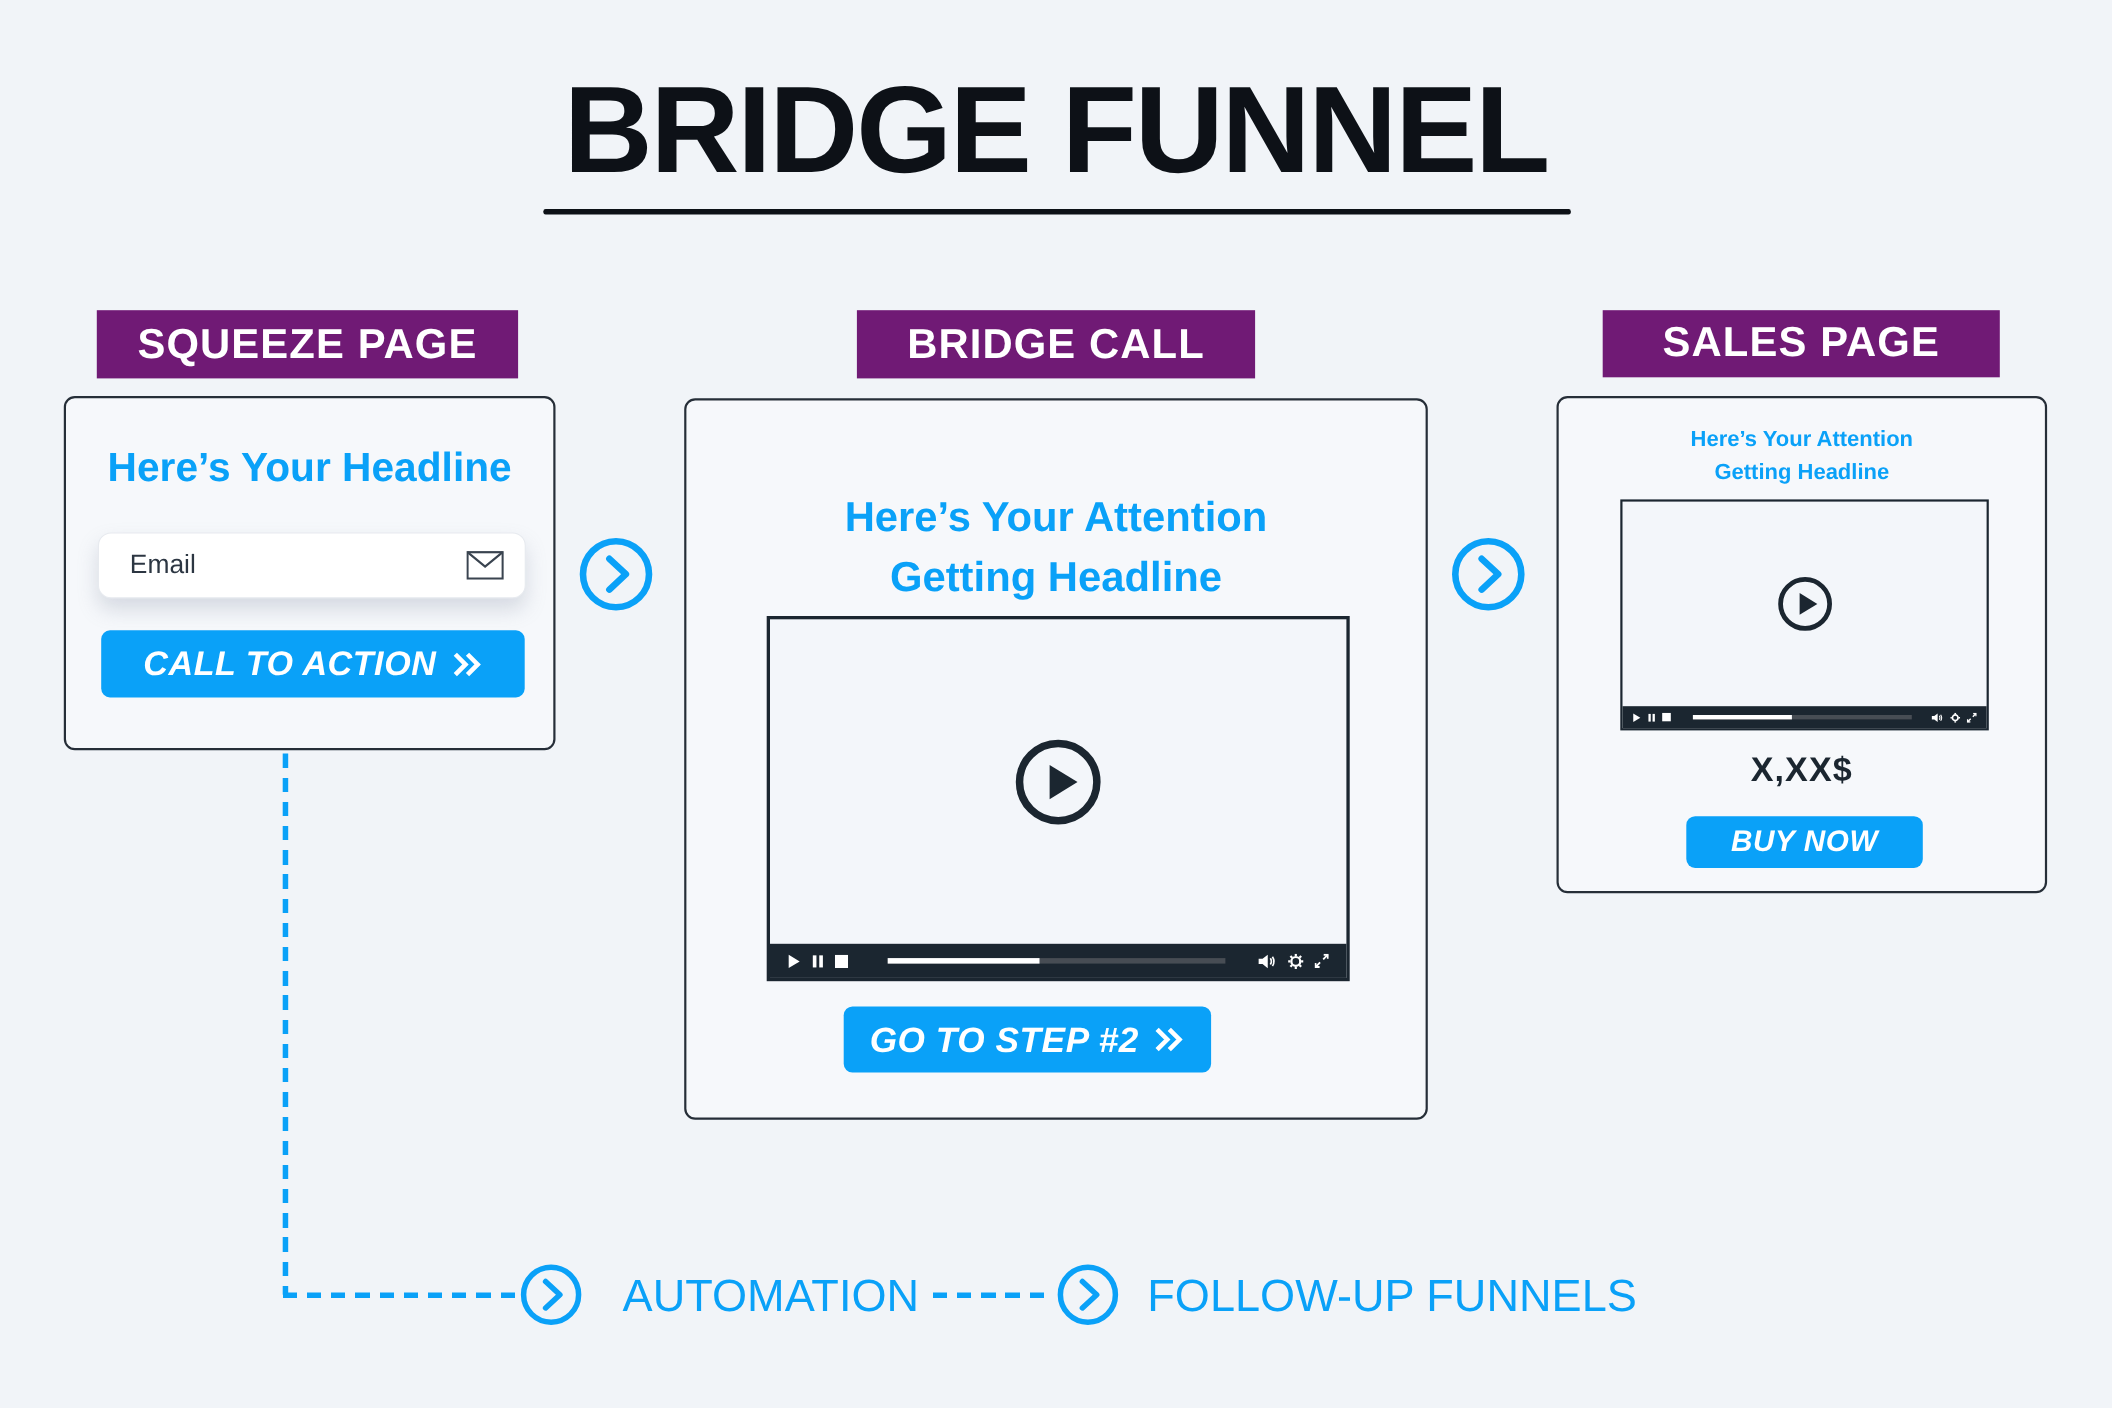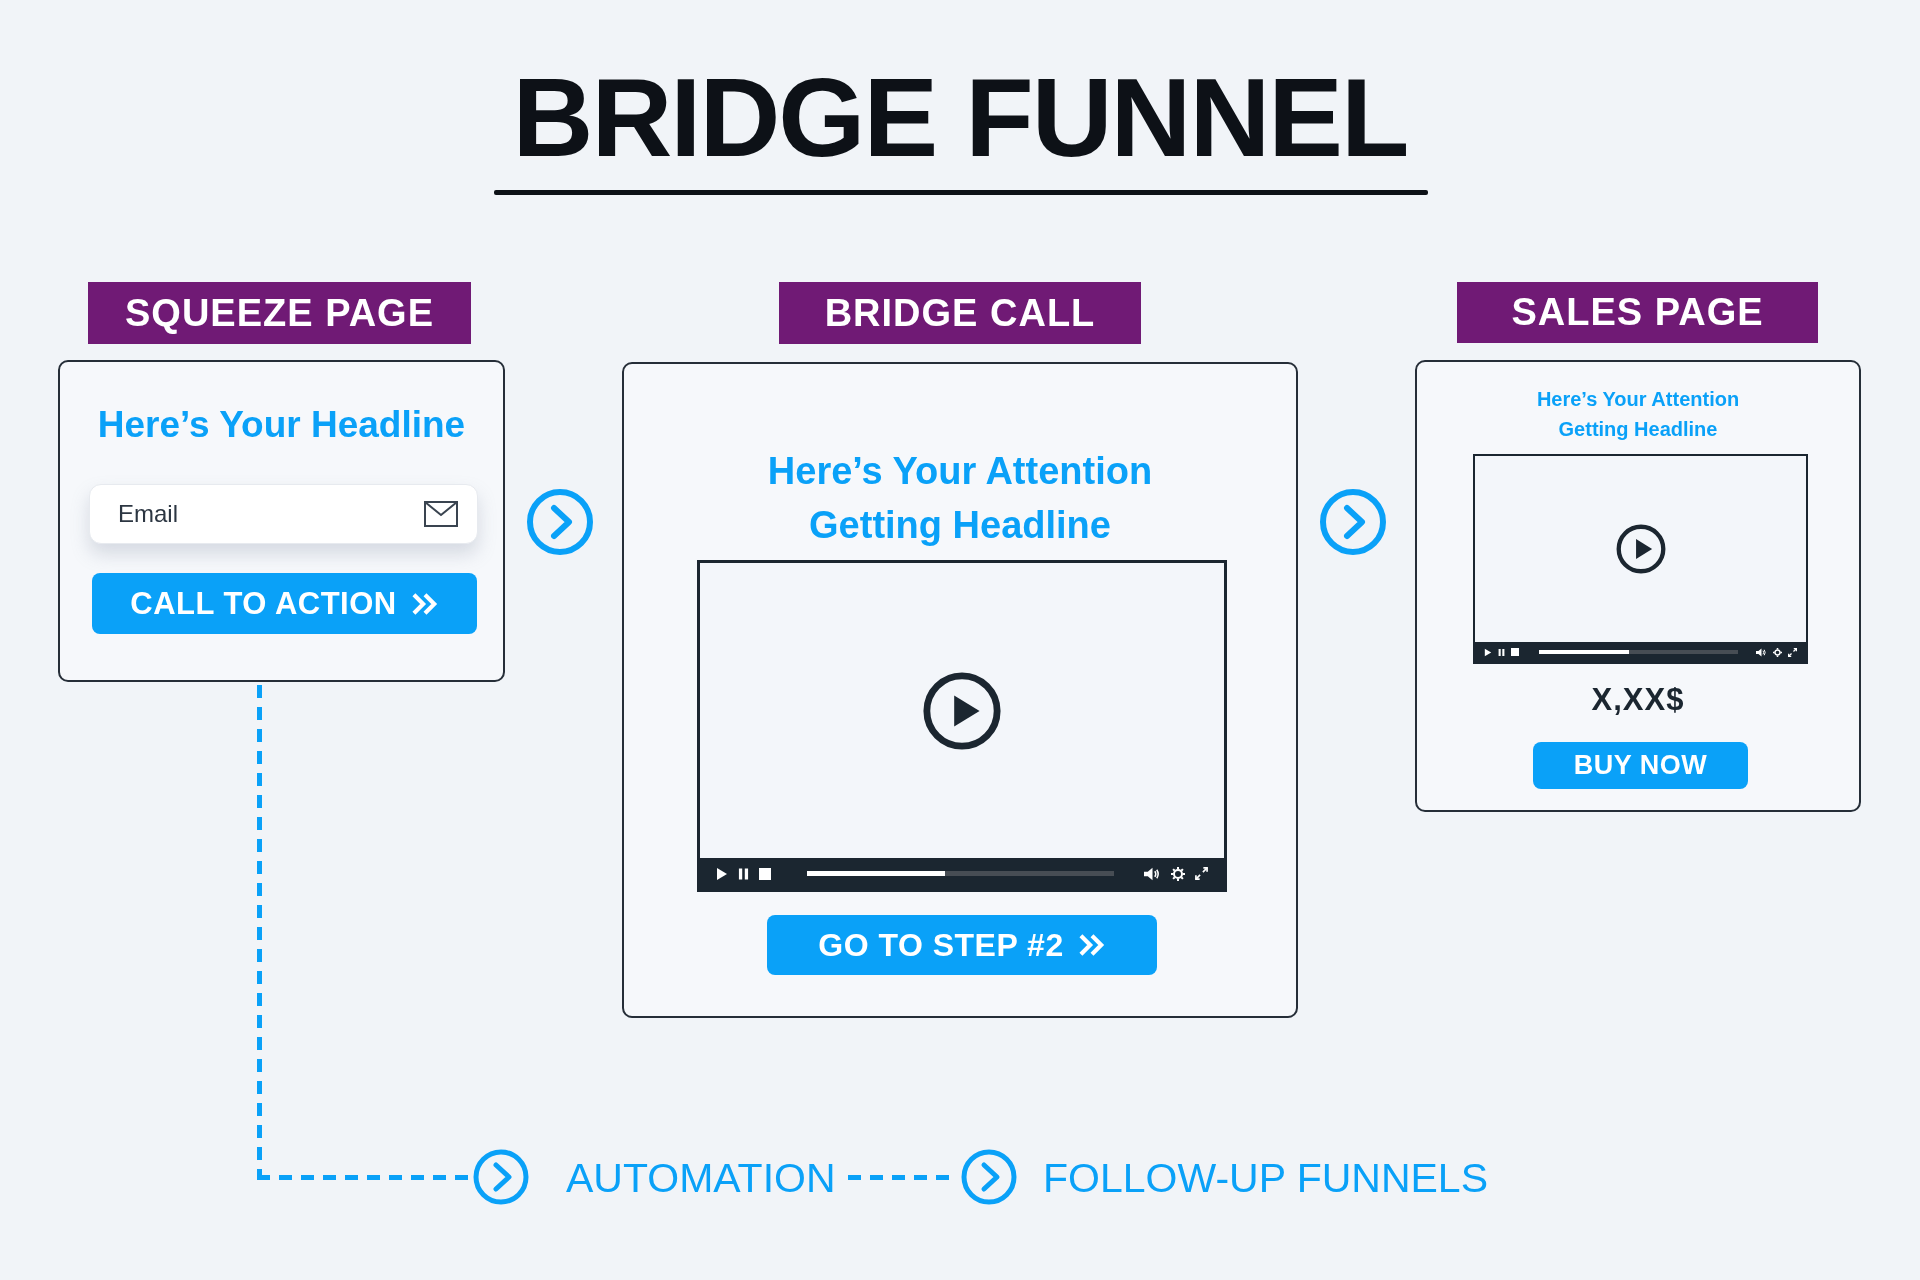--- a/index.html
+++ b/index.html
@@ -43,20 +43,21 @@
     font-family:"Liberation Sans", sans-serif;
     box-shadow:0 10px 18px rgba(140,150,170,.30);
   }
   .email-input::placeholder { color:#2c3642; opacity:1; }
   .env-ic { position:absolute; right:20px; top:17px; }
   .btn {
     position:absolute; background:#0aa1f8; color:#ffffff; border:none;
     border-radius:8px; display:flex; align-items:center; justify-content:center;
     gap:14px; font-weight:bold; cursor:pointer; letter-spacing:.5px;
     font-family:"Liberation Sans", sans-serif;
+    font-style:italic;
   }
   
   .logo-box {
     position:absolute; left:240px; top:20px; width:196px; height:52px;
     background:#ffffff; border-radius:8px;
     display:flex; align-items:center; justify-content:center; gap:12px;
   }
   .logo-txt { color:#d7dadd; font-size:32px; font-weight:bold; letter-spacing:2px; }
   .video {
     position:absolute; border:3px solid #1b2630; background:#f3f6fa;
@@ -174,21 +175,21 @@
           </svg>
         <svg class="ic" width="13" height="13" viewBox="0 0 14 14">
           <path d="M9 1 H13 V5" fill="none" stroke="#ffffff" stroke-width="1.8"></path>
           <line x1="13" y1="1" x2="8.5" y2="5.5" stroke="#ffffff" stroke-width="1.8"></line>
           <path d="M5 13 H1 V9" fill="none" stroke="#ffffff" stroke-width="1.8"></path>
           <line x1="1" y1="13" x2="5.5" y2="8.5" stroke="#ffffff" stroke-width="1.8"></line>
           </svg>
       </div>
     </div>
 
-    <button class="btn" style="left:143px;top:551px;width:390px;height:60px;font-size:32px">
+    <button class="btn" style="left:143px;top:551px;width:334px;height:60px;font-size:32px">
       <span>GO TO STEP #2</span>
       <svg width="28" height="24" viewBox="0 0 30 26">
         <path d="M3 3 L13 13 L3 23" fill="none" stroke="#ffffff" stroke-width="4.5"></path>
         <path d="M15 3 L25 13 L15 23" fill="none" stroke="#ffffff" stroke-width="4.5"></path>
       </svg>
     </button>
   </div>
 
   <svg class="conn" style="left:1318px;top:487px" width="70" height="70" viewBox="0 0 70 70">
     <circle cx="35" cy="35" r="30" fill="none" stroke="#0aa1f8" stroke-width="6"></circle>

